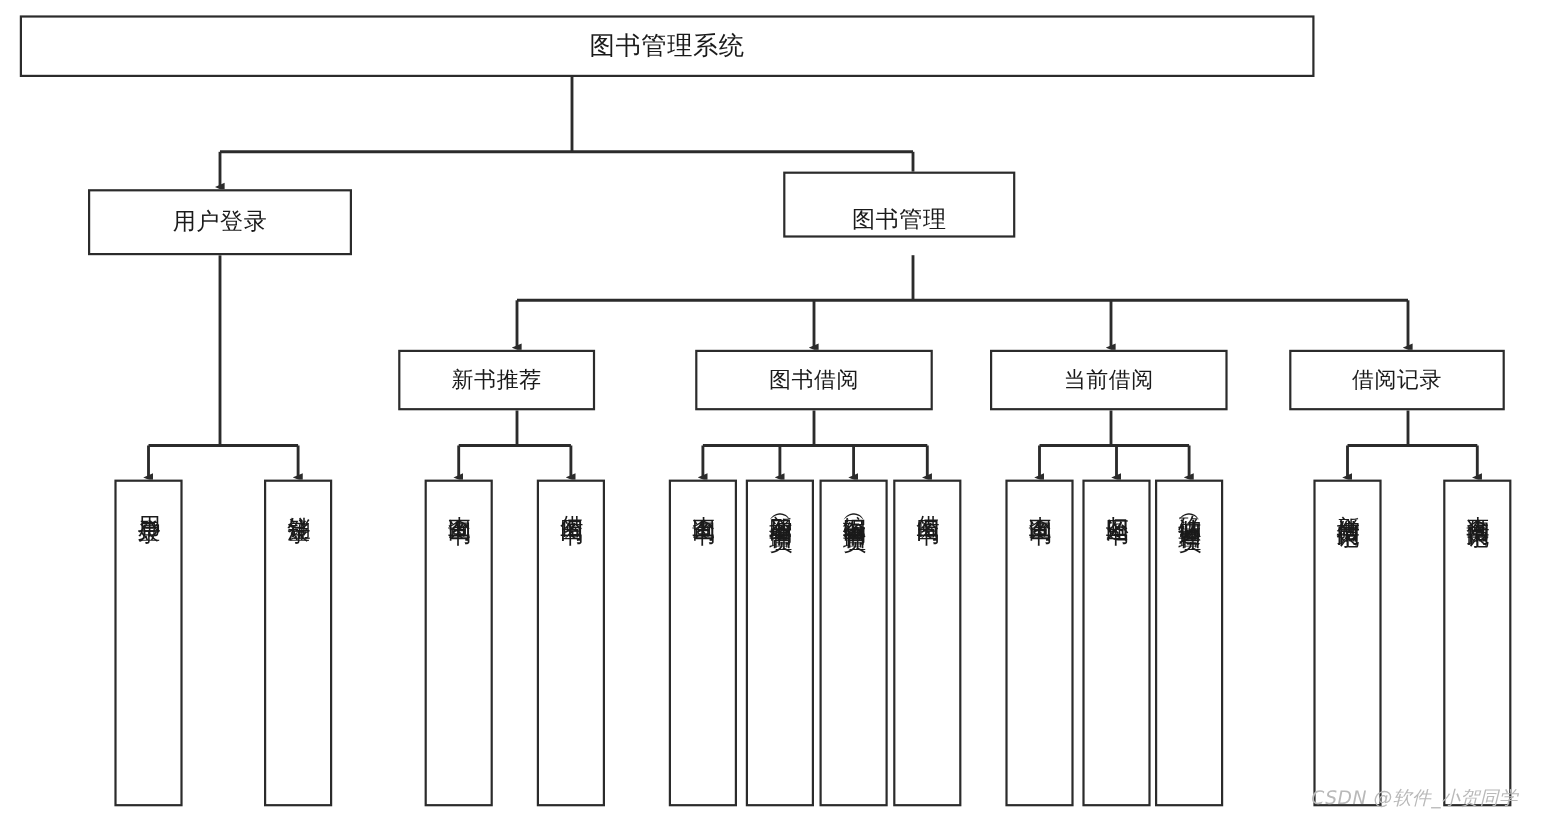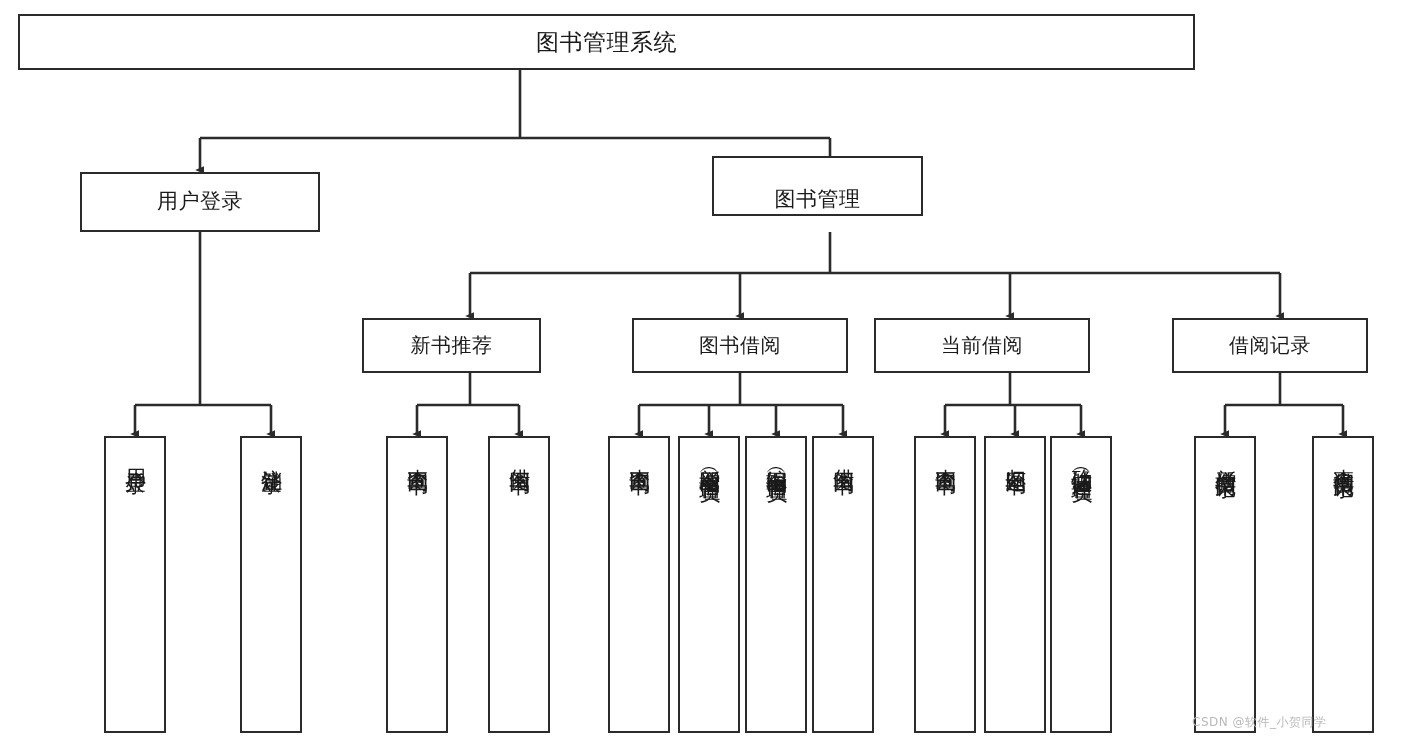--- a/index.html
+++ b/index.html
@@ -64,25 +64,26 @@
     text-orientation: upright;
     font-size: 21px;
     line-height: 1.12;
     letter-spacing: 2px;
     white-space: nowrap;
   }
   #watermark {
     position: absolute;
     left: 1192px;
     top: 714px;
-    font-size: 12px;
+    font-size: 17px;
     color: #b9b9b9;
     letter-spacing: 0.5px;
     white-space: nowrap;
     user-select: none;
+    font-style: italic;
   }
 </style>
 </head>
 <body>
 
 <div id="diagram-root">
 
   <svg id="edges-layer" viewBox="0 0 1405 747" width="1405" height="747" xmlns="http://www.w3.org/2000/svg">
     <defs>
       <marker id="arrowhead" markerWidth="9" markerHeight="9" refX="4.2" refY="4.2" orient="auto" markerUnits="userSpaceOnUse">
@@ -135,21 +136,21 @@
       </div>
       <div class="node level-1" style="left: 712px; top: 156px; width: 211px; height: 60px; align-items: flex-end;">
         <span class="node-label">图书管理</span>
       </div>
       <div class="node level-2" style="left: 362px; top: 318px; width: 179px; height: 55px;">
         <span class="node-label">新书推荐</span>
       </div>
       <div class="node level-2" style="left: 632px; top: 318px; width: 216px; height: 55px;">
         <span class="node-label">图书借阅</span>
       </div>
-      <div class="node level-2" style="left: 874px; top: 318px; width: 216px; height: 55px;">
+      <div class="node level-2" style="left: 900px; top: 318px; width: 216px; height: 55px;">
         <span class="node-label">当前借阅</span>
       </div>
       <div class="node level-2" style="left: 1172px; top: 318px; width: 196px; height: 55px;">
         <span class="node-label">借阅记录</span>
       </div>
       <div class="node leaf level-3" style="left: 104px; top: 436px; width: 62px; height: 297px;">
         <span class="node-label">用户登录</span>
       </div>
       <div class="node leaf level-3" style="left: 240px; top: 436px; width: 62px; height: 297px;">
         <span class="node-label">注销登录</span>

